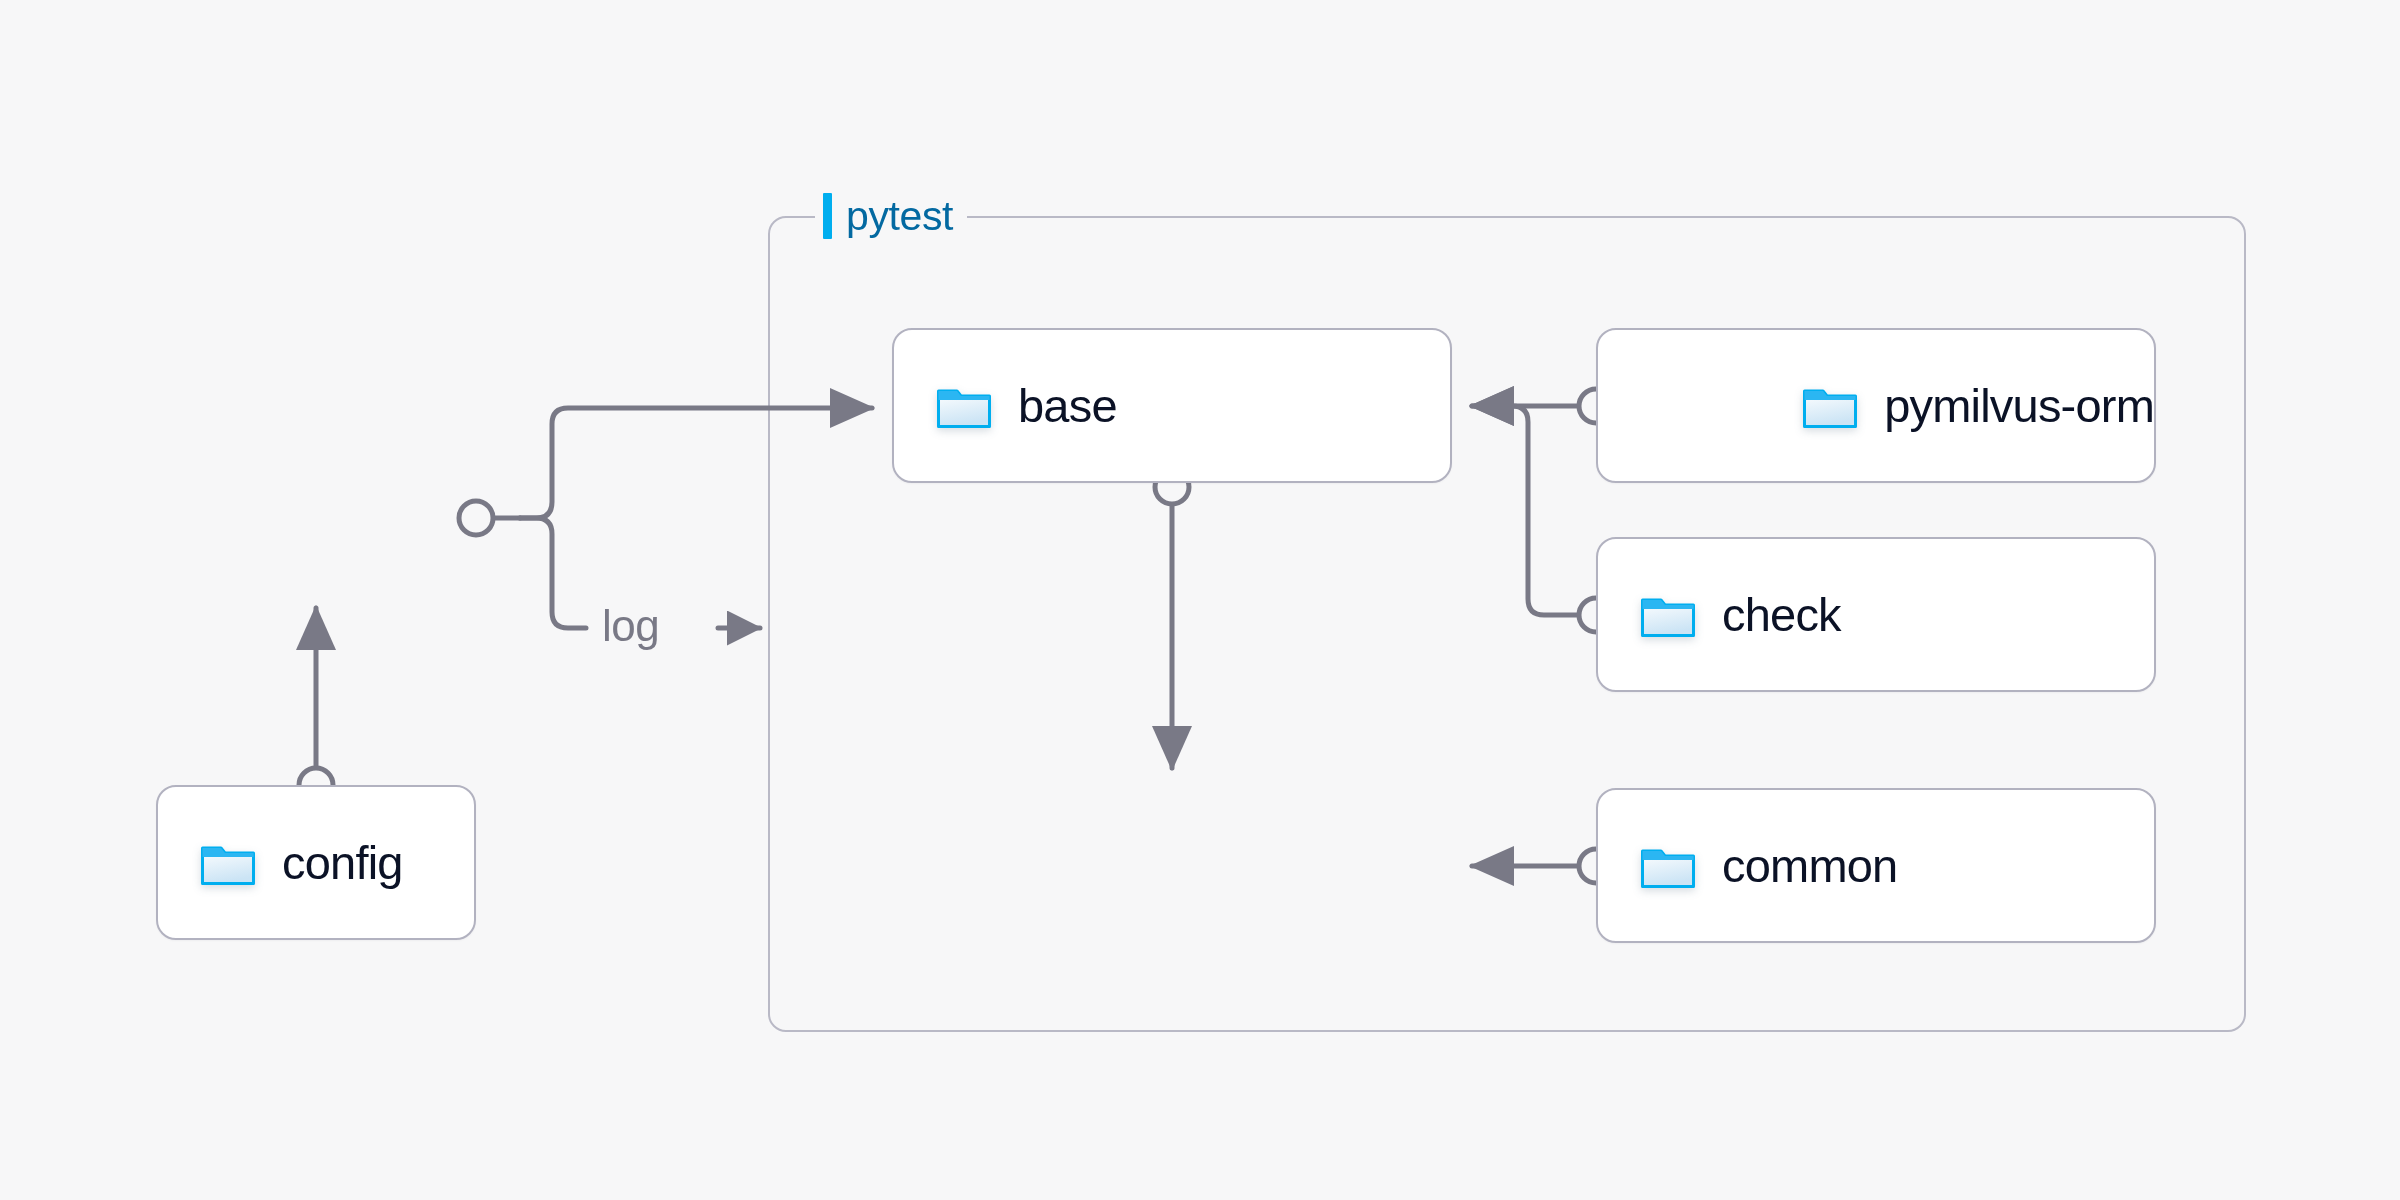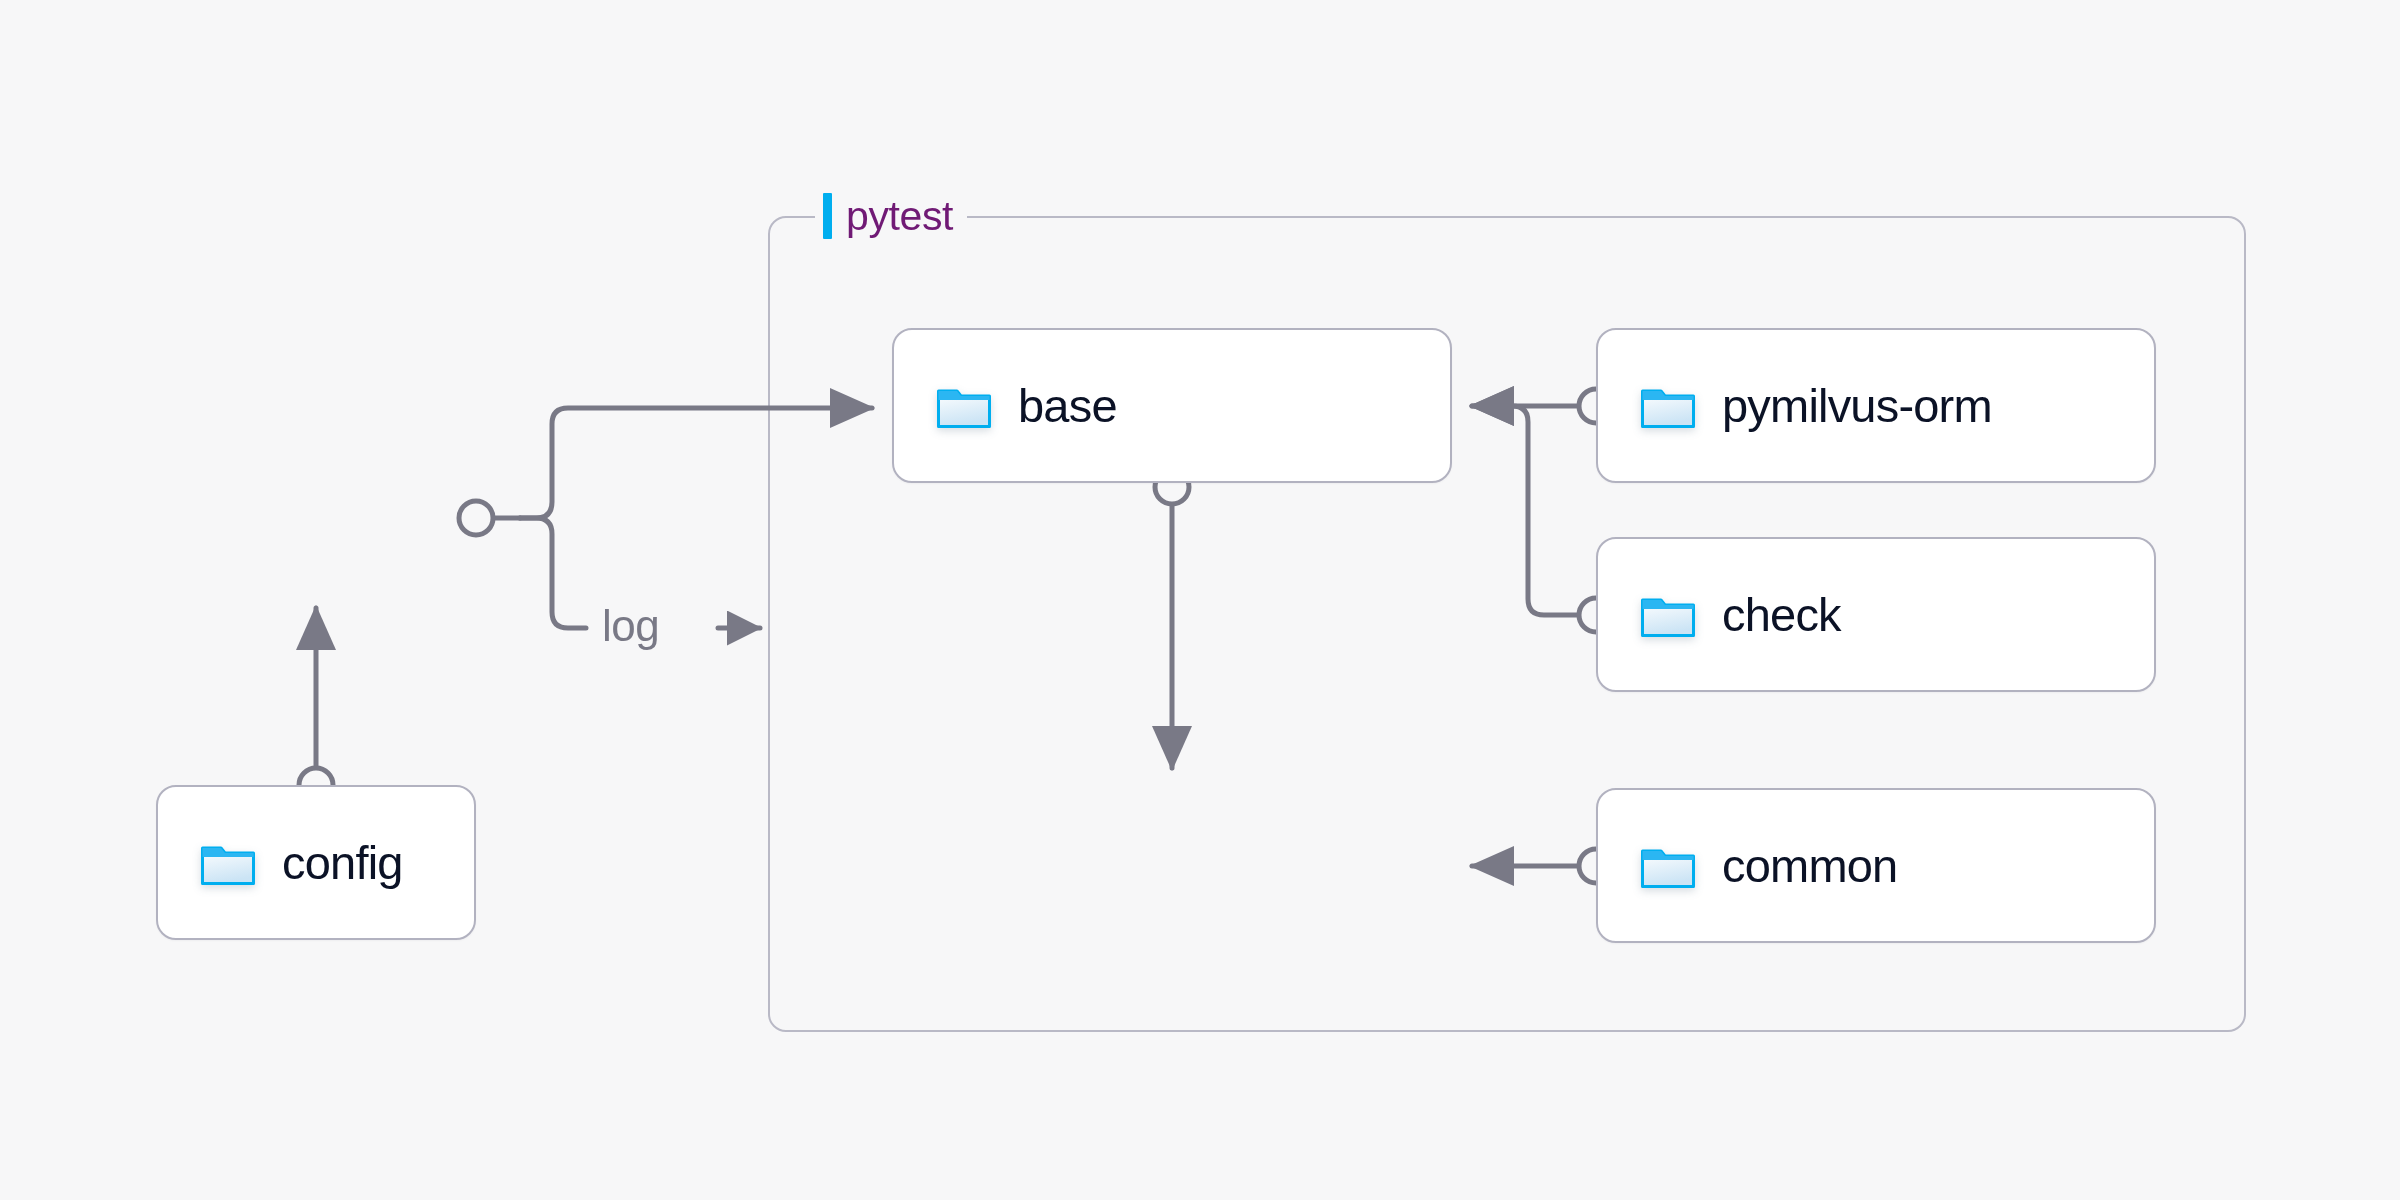--- a/index.html
+++ b/index.html
@@ -44,21 +44,21 @@
     height: 54px;
   }
   .group-accent-bar {
     width: 9px;
     height: 46px;
     background: #00aeef;
     border-radius: 1px;
   }
   .group-label-text {
     font-size: 41px;
-    color: #701a75;
+    color: #0369a1;
     letter-spacing: -0.4px;
     line-height: 1;
     white-space: nowrap;
   }
   .node {
     position: absolute;
     box-sizing: border-box;
     background: #ffffff;
     border: 2px solid #b2b2c0;
     border-radius: 20px;
@@ -169,21 +169,21 @@
     <div class="node-inner">
       <svg class="folder-icon" viewBox="0 0 56 47">
         <path d="M2.5,9 L2.5,44.5 L53.5,44.5 L53.5,14 L25,14 L21,9 Z" fill="url(#folderGrad)" stroke="#00aeef" stroke-width="3" stroke-linejoin="round"></path>
         <path d="M2.5,9 L21,9 L25,14 L53.5,14 L53.5,18 L2.5,18 Z" fill="#2bb6f2"></path>
       </svg>
       <span class="node-label">base</span>
     </div>
   </div>
 
 
-  <div class="node" style="left:1596px; top:328px; width:560px; height:155px;">
+  <div class="node" style="left:1596px; top:328px; width:560px; height:155px;justify-content:flex-end;">
     <div class="node-inner">
       <svg class="folder-icon" viewBox="0 0 56 47">
         <path d="M2.5,9 L2.5,44.5 L53.5,44.5 L53.5,14 L25,14 L21,9 Z" fill="url(#folderGrad)" stroke="#00aeef" stroke-width="3" stroke-linejoin="round"></path>
         <path d="M2.5,9 L21,9 L25,14 L53.5,14 L53.5,18 L2.5,18 Z" fill="#2bb6f2"></path>
       </svg>
       <span class="node-label">pymilvus-orm</span>
     </div>
   </div>
 
   <div class="node" style="left:1596px; top:537px; width:560px; height:155px;">

